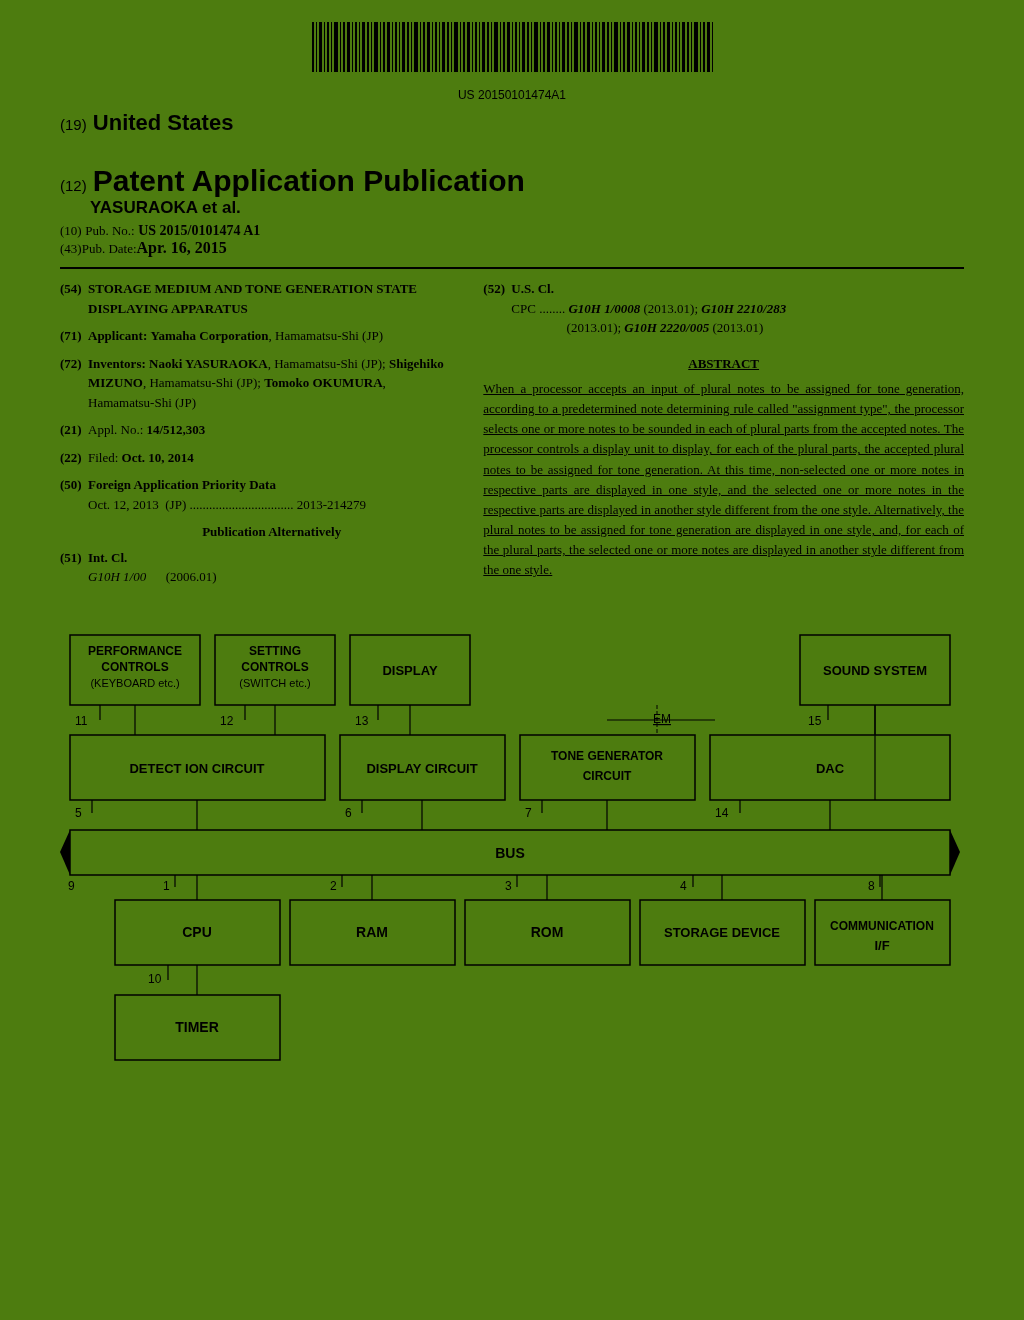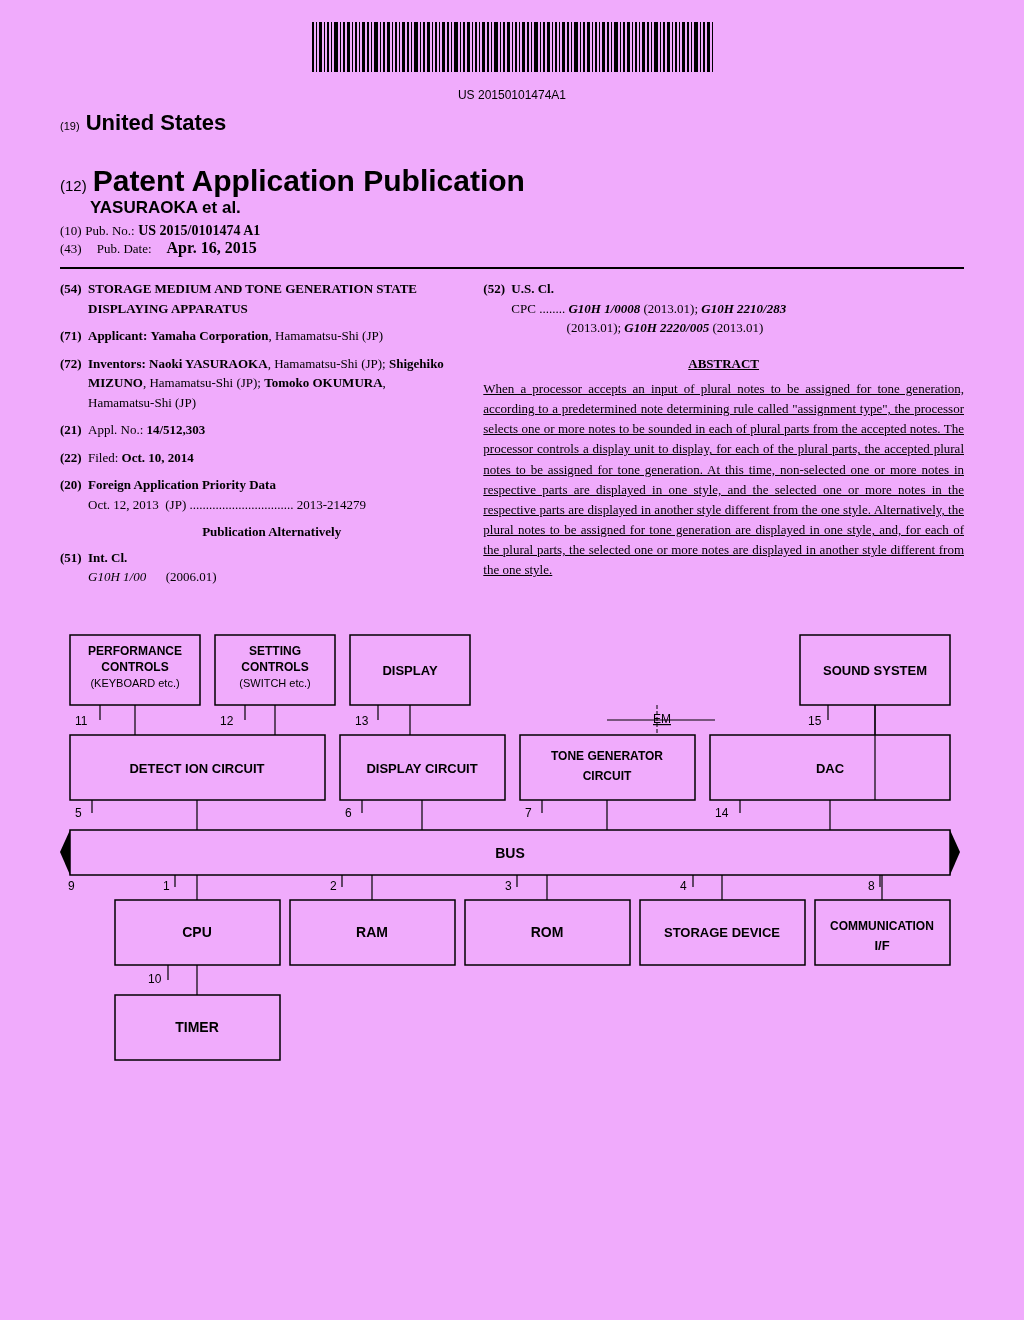--- a/index.html
+++ b/index.html
@@ -8,21 +8,21 @@
       font-family: 'Times New Roman', Times, serif;
       width: 1024px;
       min-height: 1320px;
       color: #000;
       font-size: 14px;
     }
 
     .page {
       width: 1024px;
       min-height: 1320px;
-      background: #f0abfc;
+      background: #4d7c0f;
       padding: 20px 60px 40px 60px;
     }
 
     
     .barcode-area {
       text-align: center;
       margin-bottom: 4px;
     }
     .pub-number-top {
       text-align: center;
@@ -211,38 +211,38 @@
         <rect x="401" y="2" width="2" height="50"></rect>
           <rect x="405" y="2" width="3" height="50"></rect>
         <rect x="410" y="2" width="1" height="50"></rect>
       </g>
     </svg>
   </div>
   <div class="pub-number-top">US 20150101474A1</div>
 
   <div class="header-section">
     <div style="font-size:22px; font-family: Arial, sans-serif;">
-      <span style="font-size:11px;">(19)</span>
+      <span style="font-size:15px;">(19)</span>
       <strong>United States</strong>
     </div>
     <div class="patent-line">
       <div class="patent-title-block">
         <div style="display:flex; align-items:baseline; gap:6px;">
           <span style="font-size:15px; font-family:Arial,sans-serif;">(12)</span>
           <span style="font-size:30px; font-weight:bold; font-family:Arial,sans-serif;margin-top:28px;">Patent Application Publication</span>
         </div>
         <div style="font-size:17px; font-family:Arial,sans-serif; font-weight:bold; margin-left:30px;">YASURAOKA et al.</div>
       </div>
       <div class="right-block">
         <div>
           <span style="font-size:13px;">(10)</span>
           <span style="font-size:13px;">Pub. No.:</span>
           <strong style="font-size:14px;">US 2015/0101474 A1</strong>
         </div>
-        <div style="display:flex; gap:15px; align-items:baseline;">
+        <div style="display:flex; gap:0; align-items:baseline;">
           <span style="font-size:13px;">(43)</span>
           <span style="font-size:13px;">Pub. Date:</span>
           <strong style="font-size:16px;">Apr. 16, 2015</strong>
         </div>
       </div>
     </div>
   </div>
 
   <hr class="divider">
 
@@ -283,21 +283,21 @@
 
       <div class="field-row">
         <span class="field-num">(22)</span>
         <span class="field-content">
           <span>Filed:</span>
           <strong>Oct. 10, 2014</strong>
         </span>
       </div>
 
       <div class="field-row">
-        <span class="field-num">(20)</span>
+        <span class="field-num">(50)</span>
         <span class="field-content">
           <strong>Foreign Application Priority Data</strong><br>
           <span>Oct. 12, 2013 &nbsp;(JP) ................................ 2013-214279</span>
         </span>
       </div>
 
       <div style="text-align:center; margin: 6px 0 6px 30px; font-weight:bold; font-size:13px;">Publication Alternatively</div>
 
       <div class="field-row">
         <span class="field-num">(51)</span>

